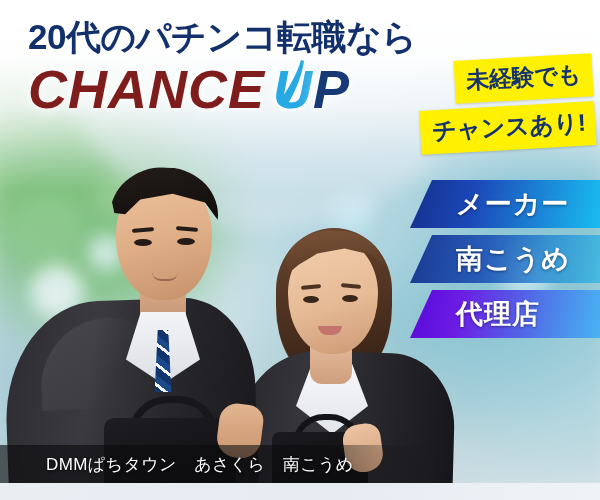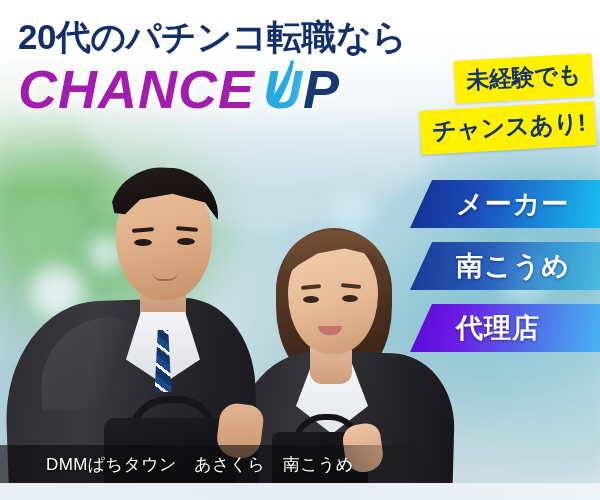--- a/index.html
+++ b/index.html
@@ -164,38 +164,38 @@
   }
   .w-hand{
     left:344px;top:424px;width:38px;height:48px;
     background:linear-gradient(170deg,#eec5a4,#d2a07c);
     border-radius:16px 14px 18px 18px;
     transform:rotate(-8deg);
   }
 
   
   .headline{
-    position:absolute;left:18px;top:18px;width:400px;
+    position:absolute;left:28px;top:18px;width:400px;
     z-index:6;
   }
   .hl-line1{
     font-size:35px;font-weight:700;letter-spacing:-.5px;
     color:#12306b;
     white-space:nowrap;
     text-shadow:0 0 6px rgba(255,255,255,.95),0 0 14px rgba(255,255,255,.9),0 1px 0 rgba(255,255,255,.9);
     line-height:1.08;
   }
   .logo{
     margin-top:6px;
     font-size:54px;font-weight:700;font-style:italic;letter-spacing:1px;
     line-height:1.0;
     white-space:nowrap;
     text-shadow:0 0 8px rgba(255,255,255,.95),0 0 18px rgba(255,255,255,.85);
   }
-  .logo .chance{color:#a21caf;}
+  .logo .chance{color:#7f1d1d;}
   .logo .up-wrap{position:relative;display:inline-block;margin-left:8px;}
   .logo .u{color:#27a9e3;}
   .logo .p{color:#173a77;}
   .logo .swoosh{
     position:absolute;left:2px;top:-4px;width:30px;height:56px;
     pointer-events:none;
   }
 
   
   .badge{
@@ -211,21 +211,21 @@
     letter-spacing:-.3px;
     padding:5px 12px 7px;
     white-space:nowrap;
     box-shadow:0 1px 3px rgba(0,0,0,.18);
   }
   .badge-line.b2{font-size:24px;padding-right:10px;}
 
   
   .bars{
     position:absolute;right:0;top:180px;z-index:6;
-    display:flex;flex-direction:column;gap:14px;
+    display:flex;flex-direction:column;gap:7px;
   }
   .bar{
     position:relative;
     width:190px;height:48px;
     clip-path:polygon(22px 0,100% 0,100% 100%,0 100%);
     display:flex;align-items:center;
   }
   .bar-label{
     color:#ffffff;font-weight:700;font-size:27px;letter-spacing:1px;
     margin-left:46px;

